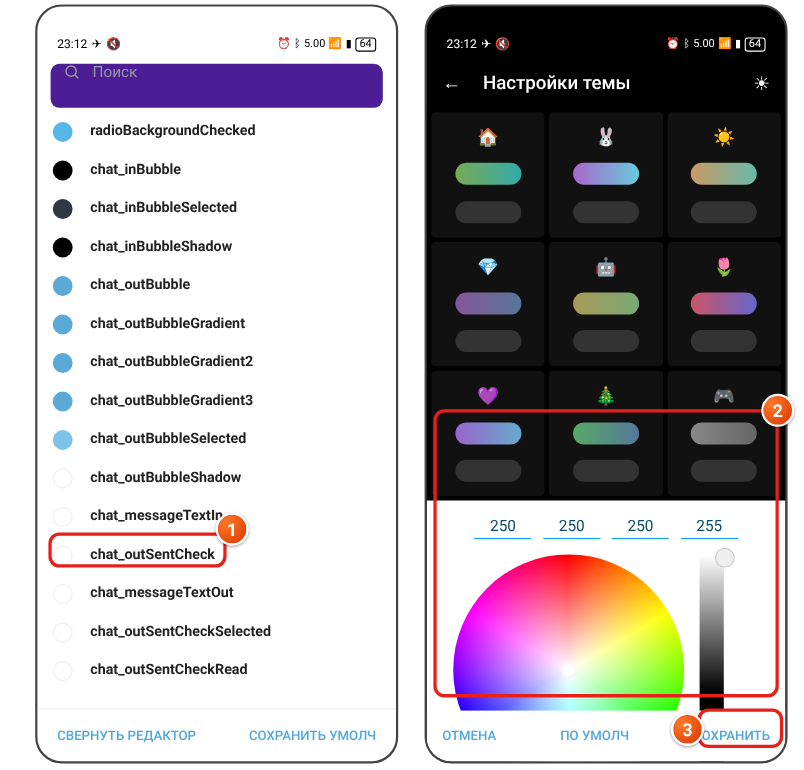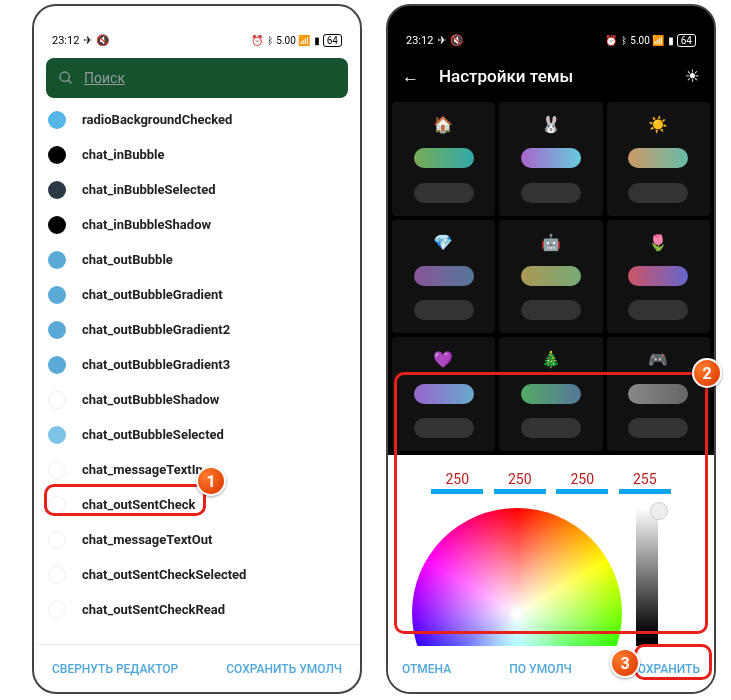--- a/index.html
+++ b/index.html
@@ -8,39 +8,39 @@
 .phone { position: absolute; width: 330px; height: 690px; border: 2px solid #444; border-radius: 24px; overflow: hidden; background: #fff; }
 .phone-left { left: 32px; top: 4px; }
 .phone-right { left: 386px; top: 4px; background: #000; }
 
 .statusbar { height: 28px; display: flex; justify-content: space-between; align-items: center; padding: 0 18px; font-size: 11px; margin-top: 20px; }
 .statusbar-left .sb-l, .statusbar-left .sb-r { color: #000; }
 .statusbar-right .sb-l, .statusbar-right .sb-r { color: #fff; }
 .sb-l { display: flex; align-items: center; gap: 4px; }
 .sb-r { display: flex; align-items: center; gap: 3px; font-size: 10px; }
 
-.search-row { height: 40px; margin: 4px 12px; background: #14532d; border-radius: 8px; display: flex; align-items: center; padding: 0 12px; gap: 10px; color: #96999e; font-size: 14px; text-decoration: underline; }
+.search-row { height: 40px; margin: 4px 12px; background: #4c1d95; border-radius: 8px; display: flex; align-items: flex-start; padding: 0 12px; gap: 10px; color: #96999e; font-size: 14px; }
 
 .list { overflow: hidden; font-weight: bold; }
 .list-item { display: flex; align-items: center; height: 35px; padding: 0 14px; gap: 16px; font-size: 13px; color: #222; position: relative; }
 .swatch { width: 18px; height: 18px; border-radius: 50%; flex-shrink: 0; }
 
 .bottom-bar-left { position: absolute; bottom: 0; left: 0; right: 0; height: 48px; display: flex; justify-content: space-between; align-items: center; padding: 0 18px; border-top: 1px solid #eee; font-size: 12px; font-weight: 500; color: #4ea8db; }
 
 .header-dark { height: 44px; display: flex; align-items: center; padding: 0 14px; gap: 20px; color: #fff; font-size: 17px; font-weight: 500; }
 .header-dark .spacer { flex: 1; }
 
 .wallpaper-grid { display: grid; grid-template-columns: repeat(3, 1fr); gap: 4px; padding: 4px; background: #000; }
 .wp-cell { aspect-ratio: 1/1.1; background: #111; border-radius: 4px; position: relative; overflow: hidden; display: flex; flex-direction: column; align-items: center; justify-content: space-around; padding: 6px; }
 .emoji { font-size: 16px; }
 .bubble { width: 60px; height: 20px; border-radius: 12px; }
 
 .color-panel { background: #fff; border-radius: 0; padding: 10px 18px 0; position: relative; }
 .rgba-row { display: flex; justify-content: space-around; padding: 4px 20px 10px; }
-.rgba-row span { font-size: 14px; color: #b91c1c; border-bottom: 5px solid #0ea5e9; padding: 2px 14px; }
+.rgba-row span { font-size: 14px; color: #0c4a6e; border-bottom: 1px solid #0ea5e9; padding: 2px 14px; }
 .wheel-area { display: flex; align-items: center; gap: 14px; padding: 4px 6px 10px; }
 .color-wheel { width: 210px; height: 210px; border-radius: 50%; background: conic-gradient(red, #ff8000, yellow, #80ff00, lime, #00ff80, cyan, #0080ff, blue, #8000ff, magenta, #ff0080, red); position: relative; }
 .color-wheel::after { content: ''; position: absolute; inset: 0; border-radius: 50%; background: radial-gradient(circle, white 0%, rgba(255,255,255,0) 70%); }
 .wheel-cursor { position: absolute; width: 14px; height: 14px; border: 2px solid #888; border-radius: 50%; background: #fff; top: 50%; left: 50%; transform: translate(-50%, -50%); }
 .bright-slider { width: 22px; height: 210px; background: linear-gradient(#fff, #000 60%, #000); border-radius: 2px; position: relative; }
 .bright-handle { position: absolute; top: -6px; right: -10px; width: 18px; height: 18px; background: #eee; border: 1px solid #ccc; border-radius: 50%; }
 
 .bottom-bar-right { position: absolute; bottom: 0; left: 0; right: 0; height: 46px; display: flex; justify-content: space-between; align-items: center; padding: 0 14px; font-size: 12px; font-weight: 500; color: #4ea8db; background: #fff; }
 
 .annot-box { position: absolute; border: 3px solid #e8201a; border-radius: 10px; pointer-events: none; }
@@ -101,26 +101,26 @@
       </div>
     <div class="list-item">
         <span class="swatch" style="background:#5aa9d6"></span>
         <span>chat_outBubbleGradient2</span>
       </div>
     <div class="list-item">
         <span class="swatch" style="background:#5aa9d6"></span>
         <span>chat_outBubbleGradient3</span>
       </div>
     <div class="list-item">
-        <span class="swatch" style="background:#fff;border:1px solid #eee"></span>
-        <span>chat_outBubbleShadow</span>
-      </div>
-    <div class="list-item">
         <span class="swatch" style="background:#7dc3e8"></span>
         <span>chat_outBubbleSelected</span>
+      </div>
+    <div class="list-item">
+        <span class="swatch" style="background:#fff;border:1px solid #eee"></span>
+        <span>chat_outBubbleShadow</span>
       </div>
     <div class="list-item">
         <span class="swatch" style="background:#fff;border:1px solid #eee"></span>
         <span>chat_messageTextIn</span>
       </div>
     <div class="list-item">
         <span class="swatch" style="background:#fff;border:1px solid #eee"></span>
         <span>chat_outSentCheck</span>
       </div>
     <div class="list-item">

